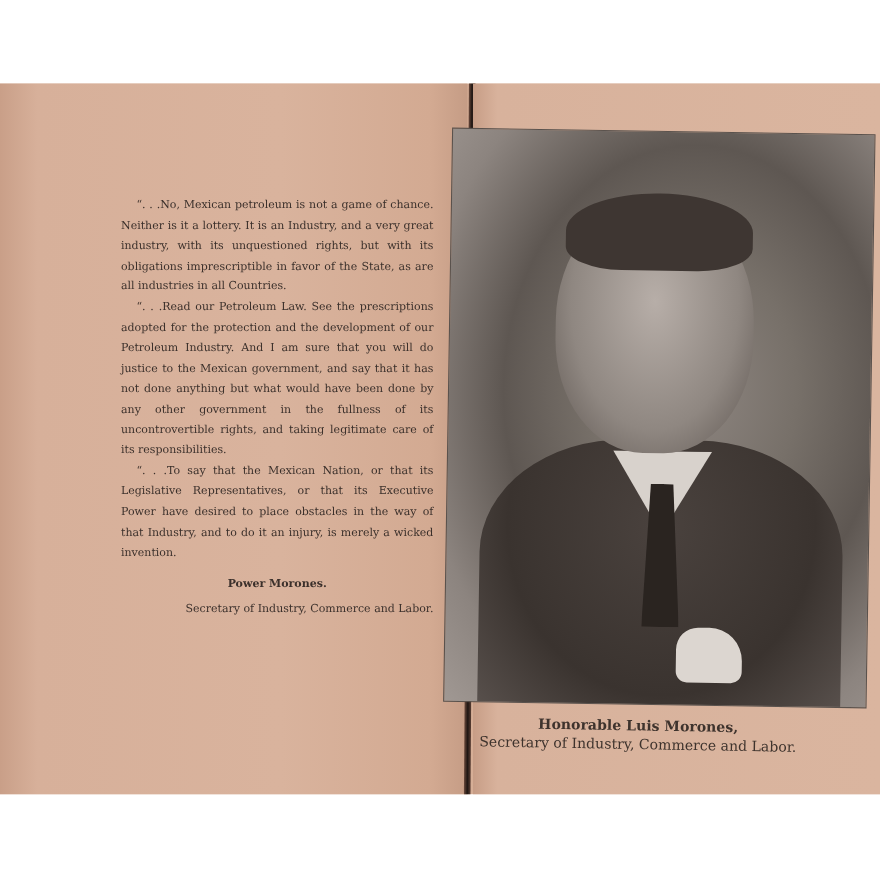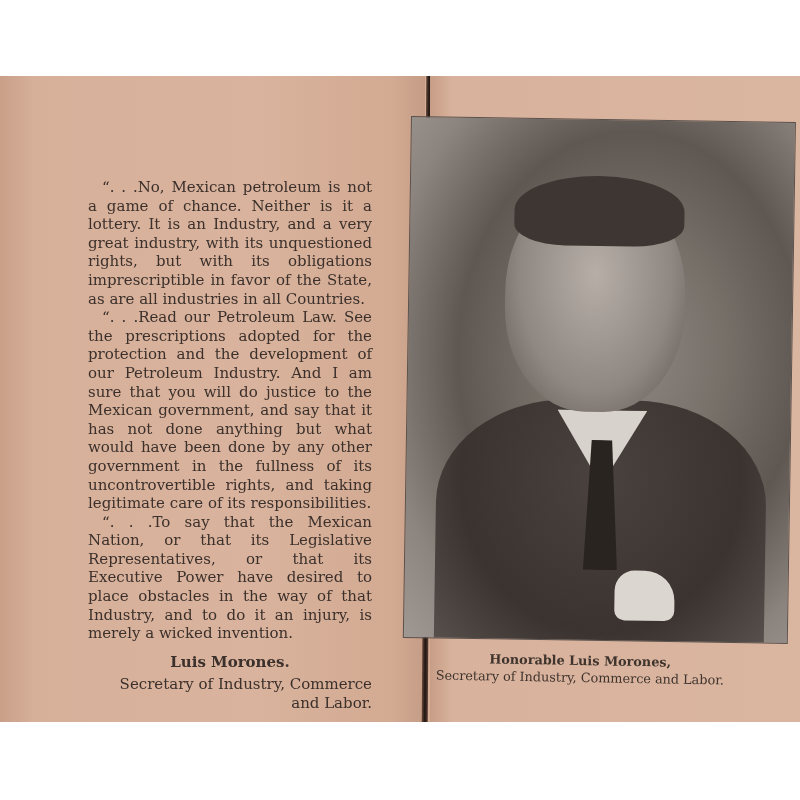--- a/index.html
+++ b/index.html
@@ -3,21 +3,21 @@
 <meta charset="utf-8">
 <style>
   html, body { margin:0; padding:0; }
   body { width:800px; height:800px; background:#ffffff; position:relative; overflow:hidden; font-family:"DejaVu Serif", serif; }
   .book { position:absolute; left:0; top:76px; width:800px; height:646px; background:#d6ae96; }
   .page-left { position:absolute; left:0; top:0; width:425px; height:646px;
     background: linear-gradient(90deg, #c99f88 0%, #d7b09a 8%, #d9b39d 60%, #d3aa92 92%, #c59c85 100%); }
   .page-right { position:absolute; left:430px; top:0; width:370px; height:646px;
     background: linear-gradient(90deg, #c79d86 0%, #d8b29c 6%, #dab59f 100%); }
   .gutter { position:absolute; left:424px; top:0; width:6px; height:646px; background:linear-gradient(90deg,#6b4a3c,#1e1512 50%,#5a3e33); transform:skewX(-0.4deg); }
-  .text-block { position:absolute; left:88px; top:102px; width:284px; color:#3b302b; font-size:15px; line-height:18.6px; text-align:justify; }
+  .text-block { position:absolute; left:110px; top:102px; width:284px; color:#3b302b; font-size:10px; line-height:18.6px; text-align:justify; }
   .text-block p { margin:0; text-indent:14px; }
   .signature { text-align:center; font-weight:bold; margin-top:10px; }
   .sig-title { text-align:right; margin-top:4px; }
   .photo { position:absolute; left:411px; top:116px; width:383px; height:520px;
     background: radial-gradient(ellipse at 58% 45%, #8d8580 0%, #777069 30%, #5e5752 55%, #8c847f 80%, #a09893 100%);
     border:1px solid #5a524d; transform:rotate(0.9deg); transform-origin:top left; overflow:hidden; }
   .photo .head { position:absolute; left:96px; top:62px; width:180px; height:230px; border-radius:48% 48% 45% 45%; background:radial-gradient(ellipse at 50% 40%, #b7aea8 0%, #8f8781 60%, #5d5550 100%); }
   .photo .hair { position:absolute; left:104px; top:56px; width:170px; height:70px; border-radius:50% 50% 30% 30%; background:#3e3632; }
   .photo .body { position:absolute; left:30px; top:280px; width:330px; height:260px; border-radius:40% 40% 0 0; background:radial-gradient(ellipse at 50% 30%, #4a423e 0%, #3a332f 60%, #5c5450 100%); }
   .photo .collar { position:absolute; left:150px; top:290px; width:90px; height:60px; background:#d8d2cc; clip-path:polygon(0 0,100% 0,60% 100%,40% 100%); }
@@ -28,21 +28,21 @@
 </style>
 </head>
 <body>
 
 <div class="book">
   <div class="page-left">
     <div class="text-block">
       <p>“. . .No, Mexican petroleum is not a game of chance. Neither is it a lottery. It is an Industry, and a very great industry, with its unquestioned rights, but with its obligations imprescriptible in favor of the State, as are all industries in all Countries.</p>
       <p>“. . .Read our Petroleum Law. See the prescriptions adopted for the protection and the development of our Petroleum Industry. And I am sure that you will do justice to the Mexican government, and say that it has not done anything but what would have been done by any other government in the fullness of its uncontrovertible rights, and taking legitimate care of its responsibilities.</p>
       <p>“. . .To say that the Mexican Nation, or that its Legislative Representatives, or that its Executive Power have desired to place obstacles in the way of that Industry, and to do it an injury, is merely a wicked invention.</p>
-      <div class="signature">Luis Morones.</div>
+      <div class="signature">Power Morones.</div>
       <div class="sig-title">Secretary of Industry, Commerce and Labor.</div>
     </div>
   </div>
   <div class="gutter"></div>
   <div class="page-right"></div>
 </div>
 
 <div class="photo">
   <div class="body"></div>
   <div class="collar"></div>

